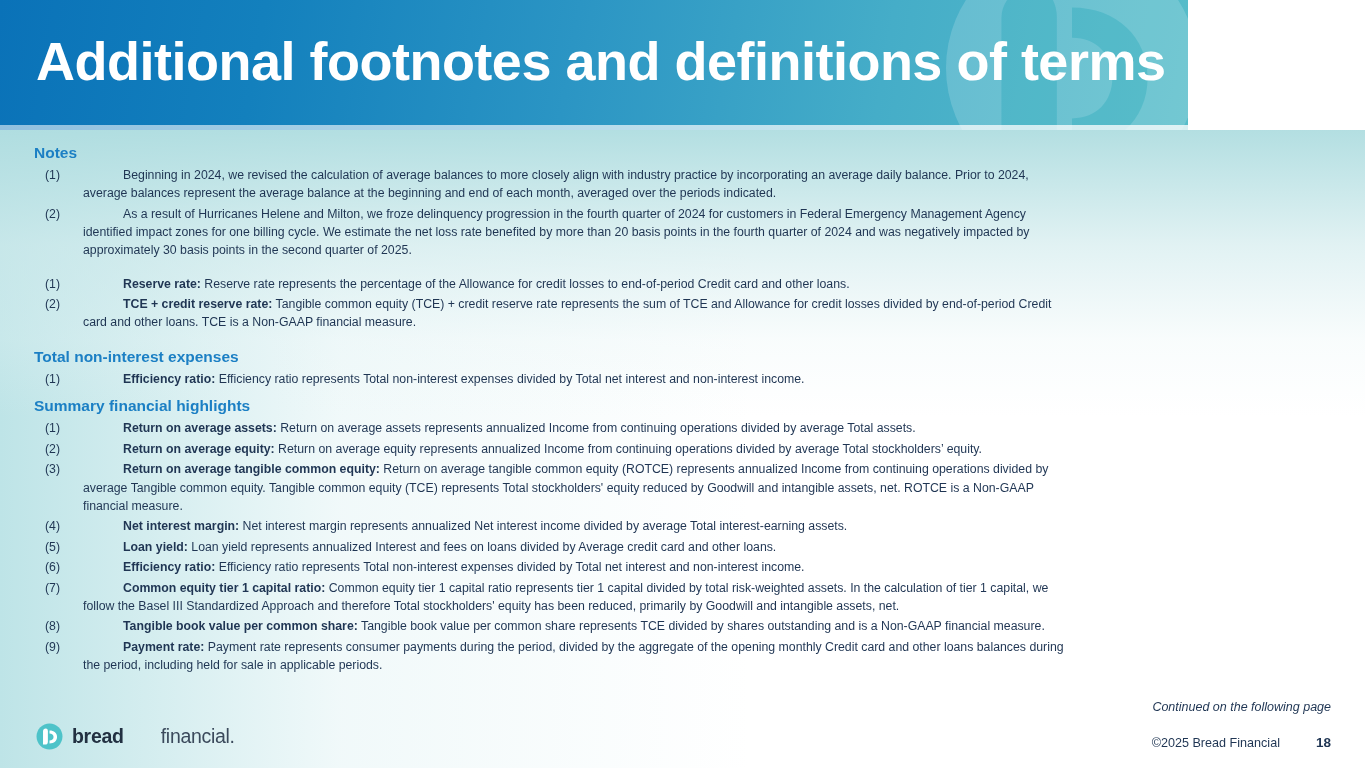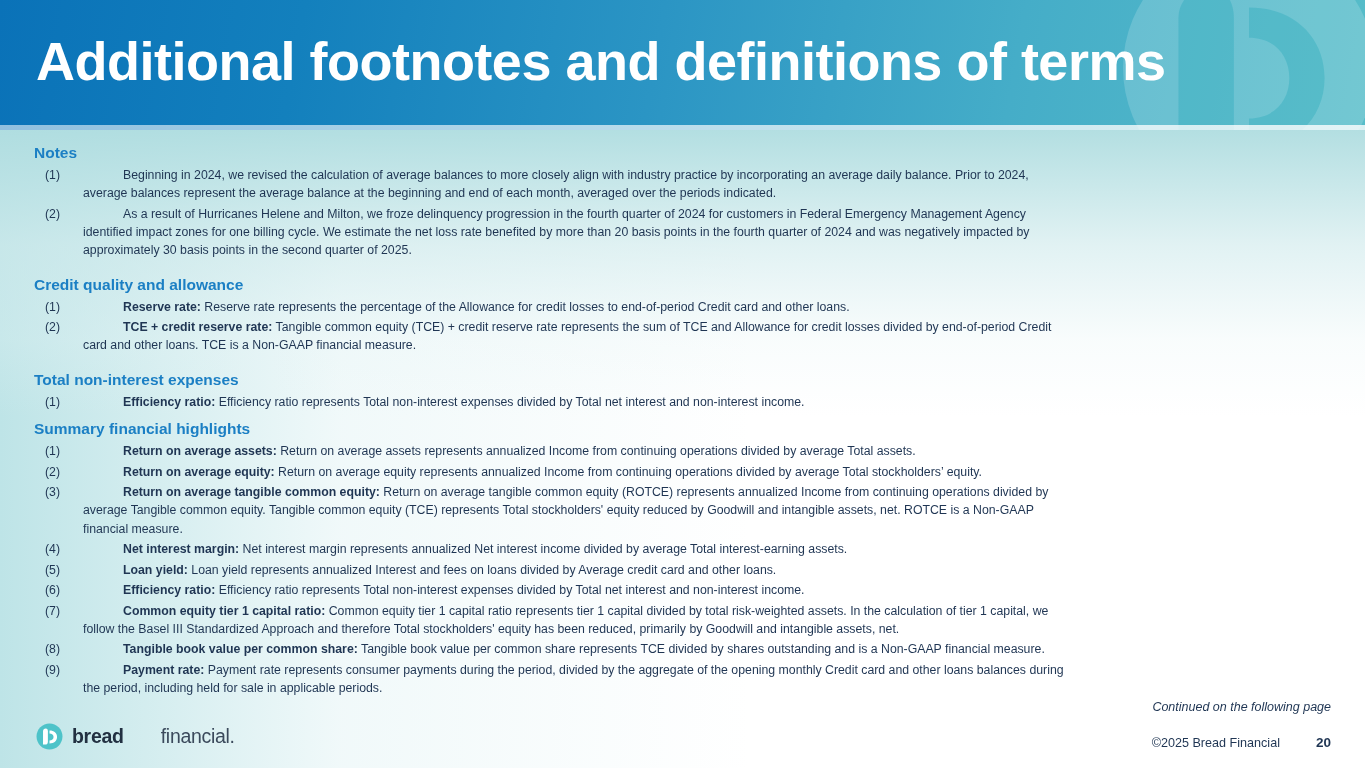--- a/index.html
+++ b/index.html
@@ -23,21 +23,21 @@
     background:
       linear-gradient(to bottom, rgba(175,221,224,0.95) 0%, rgba(205,233,235,0.6) 18%, rgba(230,244,245,0.25) 33%, rgba(255,255,255,0) 45%),
       linear-gradient(to right, rgba(168,219,223,0.75) 0%, rgba(214,238,240,0.35) 25%, rgba(255,255,255,0) 55%);
     pointer-events: none;
   }
 
   
   .header {
     position: absolute;
     left: 0; top: 0;
-    width: 1365px; height: 130px;
+    width: 1188px; height: 130px;
     background: linear-gradient(100deg, #0a72b8 0%, #1380bd 22%, #2b95c4 48%, #45adc8 74%, #57bdc9 100%);
     overflow: hidden;
   }
   .header-watermark {
     position: absolute;
     right: -10px; top: -58px;
     width: 252px; height: 252px;
     opacity: 0.30;
   }
   .header-title {
@@ -175,21 +175,20 @@
         <span class="note-text"><b></b><span>Beginning in 2024, we revised the calculation of average balances to more closely align with industry practice by incorporating an average daily balance. Prior to 2024, average balances represent the average balance at the beginning and end of each month, averaged over the periods indicated.</span></span>
       </li>
       <li class="note-item">
         <span class="note-num">(2)</span>
         <span class="note-text"><b></b><span>As a result of Hurricanes Helene and Milton, we froze delinquency progression in the fourth quarter of 2024 for customers in Federal Emergency Management Agency identified impact zones for one billing cycle. We estimate the net loss rate benefited by more than 20 basis points in the fourth quarter of 2024 and was negatively impacted by approximately 30 basis points in the second quarter of 2025.</span></span>
       </li>
     </ul>
   </div>
 
   <div class="section section-gap-md">
-    <div class="section-title">Credit quality and allowance</div>
     <ul class="notes-list">
       <li class="note-item">
         <span class="note-num">(1)</span>
         <span class="note-text"><b>Reserve rate:</b><span> Reserve rate represents the percentage of the Allowance for credit losses to end-of-period Credit card and other loans.</span></span>
       </li>
       <li class="note-item">
         <span class="note-num">(2)</span>
         <span class="note-text"><b>TCE + credit reserve rate:</b><span> Tangible common equity (TCE) + credit reserve rate represents the sum of TCE and Allowance for credit losses divided by end-of-period Credit card and other loans. TCE is a Non-GAAP financial measure.</span></span>
       </li>
     </ul>
@@ -255,14 +254,14 @@
   <svg class="logo-mark" viewBox="0 0 100 100">
     <circle cx="50" cy="50" r="48" fill="#4ec3c9"></circle>
     <path d="M36 20 C30 20 26 24.5 26 31 L26 80 L34 80 C40 80 44 75.5 44 69 L44 31 C44 24.5 42 20 36 20 Z" fill="#ffffff"></path>
     <path d="M50 28 C67 28 78 38 78 52 C78 66 67 76 50 76 L50 65 C59 65 65 59.5 65 52 C65 44.5 59 39 50 39 Z" fill="#ffffff"></path>
   </svg>
   <div class="logo-word"><span class="b">bread</span><span class="f"> financial.</span></div>
 </div>
 
 <div class="footer-right">
   <span>©2025 Bread Financial</span>
-  <span class="page-num">20</span>
+  <span class="page-num">18</span>
 </div>
 
 </body></html>

